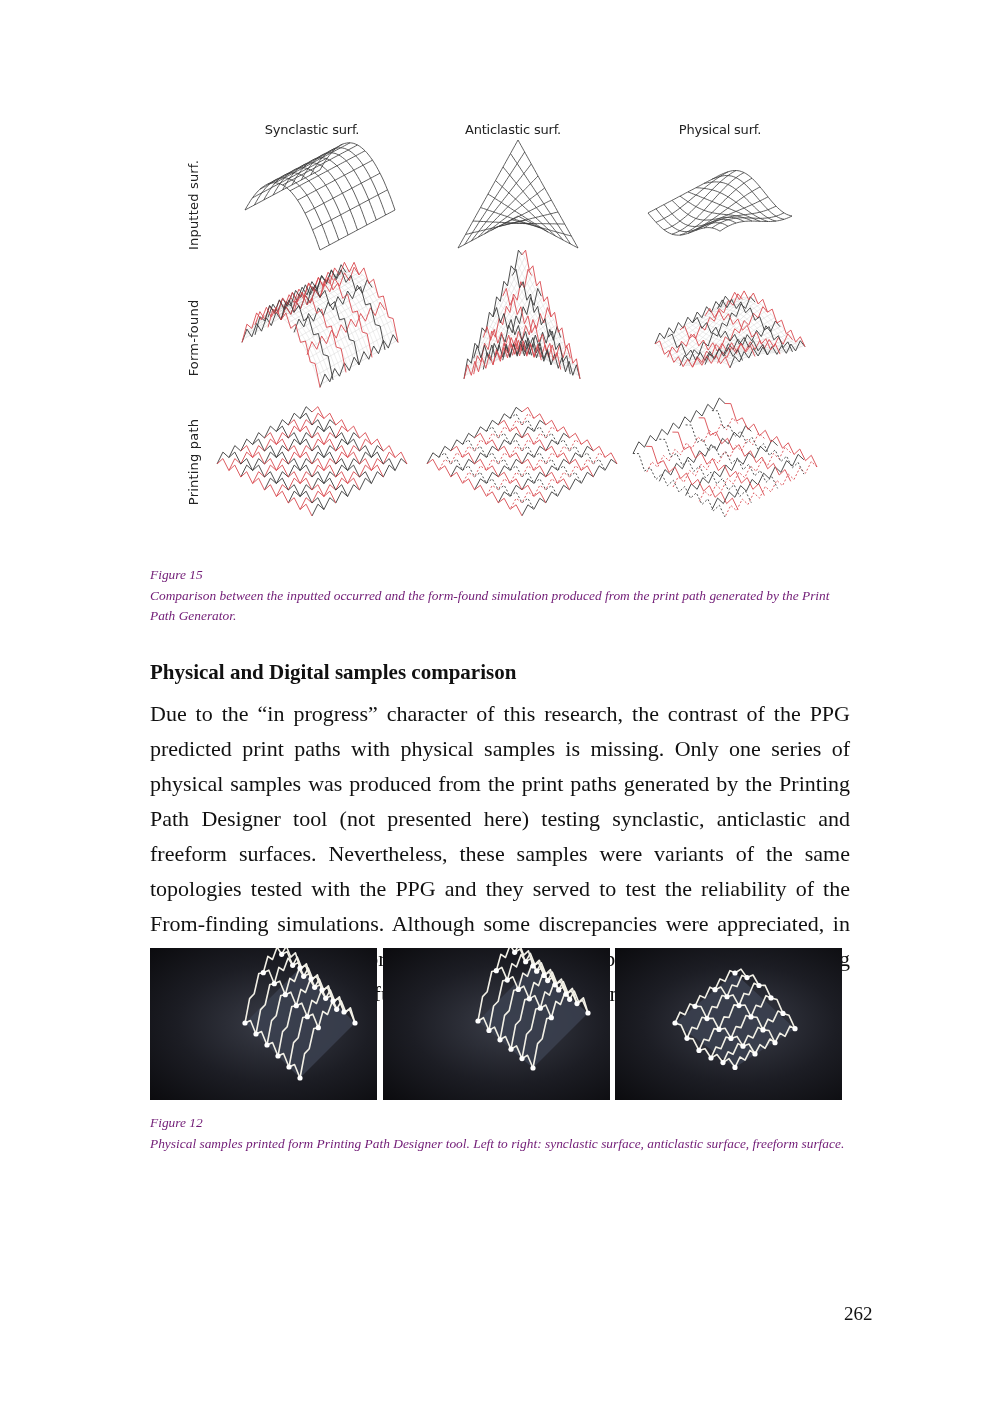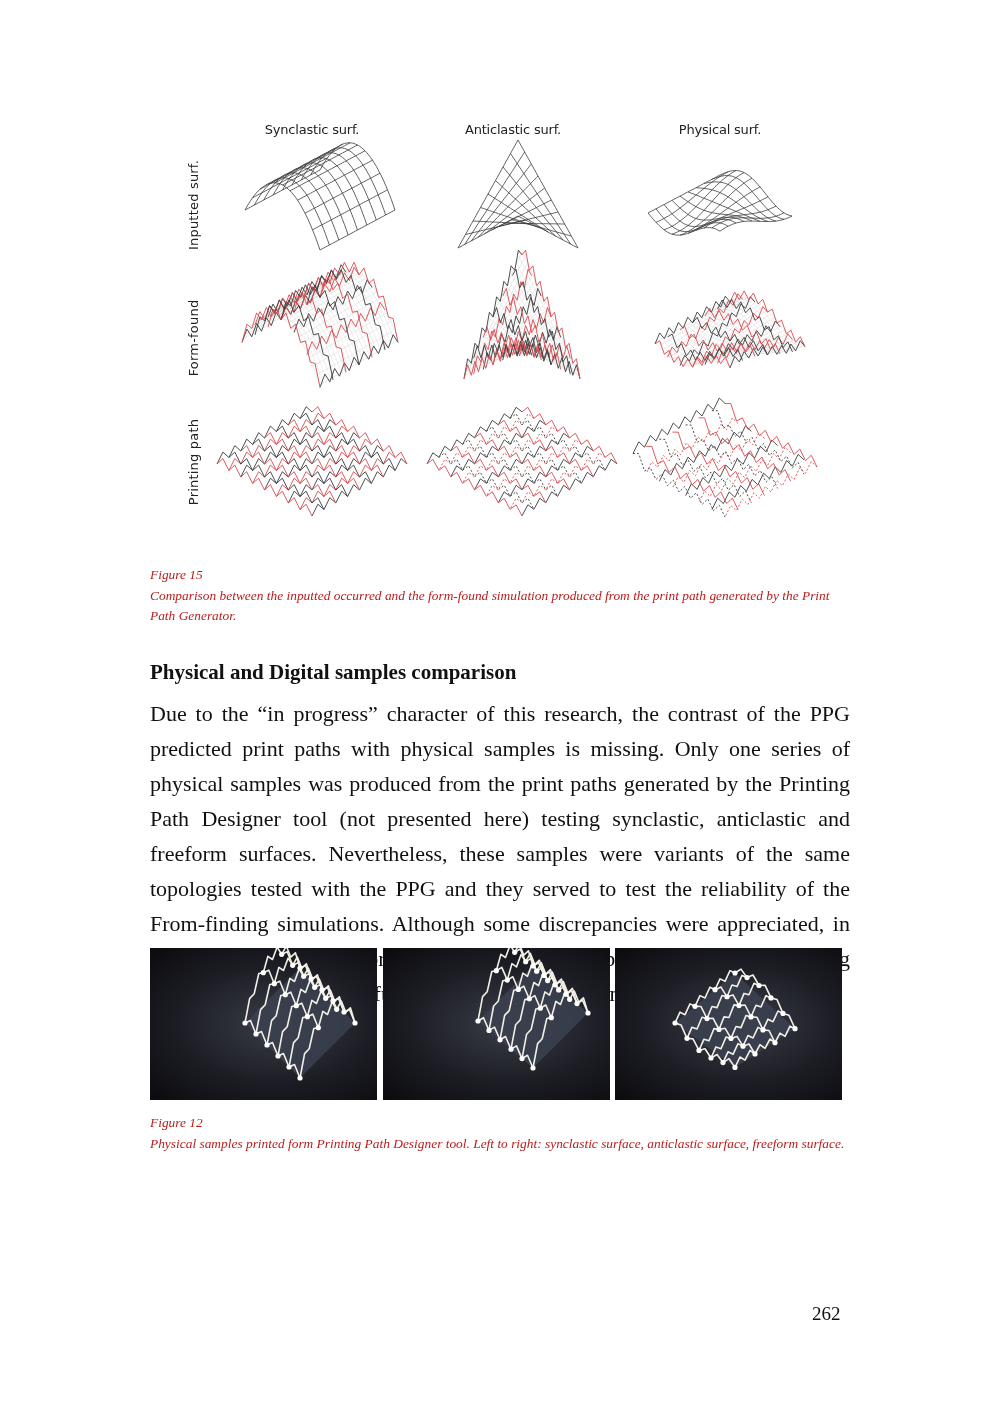--- a/index.html
+++ b/index.html
@@ -2,27 +2,27 @@
 <html><head>
 <meta charset="utf-8">
 <style>
   html, body { margin: 0; padding: 0; background: #ffffff; }
   body { width: 1000px; height: 1417px; position: relative; overflow: hidden; font-family: "Liberation Serif", serif; color: #111; }
   .fig15 { position: absolute; left: 150px; top: 110px; width: 700px; height: 420px; }
   .col-label { position: absolute; top: 12px; font-family: "DejaVu Sans", sans-serif; font-size: 13px; color: #222; transform: translateX(-50%); white-space: nowrap; letter-spacing: -0.2px; }
   .row-label { position: absolute; left: 43px; font-family: "DejaVu Sans", sans-serif; font-size: 13px; color: #222; transform: translate(-50%, -50%) rotate(-90deg); white-space: nowrap; letter-spacing: 0.2px; }
   .cell { position: absolute; }
   .cell svg { width: 100%; height: 100%; display: block; overflow: visible; }
-  .caption { position: absolute; left: 150px; width: 700px; font-style: italic; font-size: 13.4px; line-height: 20.5px; color: #b91c1c; }
+  .caption { position: absolute; left: 150px; width: 700px; font-style: italic; font-size: 13.4px; line-height: 20.5px; color: #701a75; }
   .heading { position: absolute; left: 150px; top: 660px; font-weight: bold; font-size: 21px; color: #111; }
   .body-text { position: absolute; left: 150px; top: 696px; width: 700px; font-size: 22px; line-height: 35px; text-align: justify; color: #111; }
   .photos { position: absolute; left: 150px; top: 948px; width: 692px; height: 152px; }
   .photo { position: absolute; top: 0; width: 227px; height: 152px; background: radial-gradient(ellipse at 55% 50%, #3a3d48 0%, #1c1d24 55%, #0b0b0e 100%); overflow: hidden; }
   .photo svg { width: 100%; height: 100%; display: block; }
-  .page-number { position: absolute; left: 812px; top: 1303px; font-size: 19px; color: #111; }
+  .page-number { position: absolute; left: 844px; top: 1303px; font-size: 19px; color: #111; }
 </style>
 </head>
 <body>
 
 <div class="fig15">
   <div class="col-label" style="left:162px">Synclastic surf.</div>
   <div class="col-label" style="left:363px">Anticlastic surf.</div>
   <div class="col-label" style="left:570px">Physical surf.</div>
 
   <div class="row-label" style="top:95px">Inputted surf.</div>

